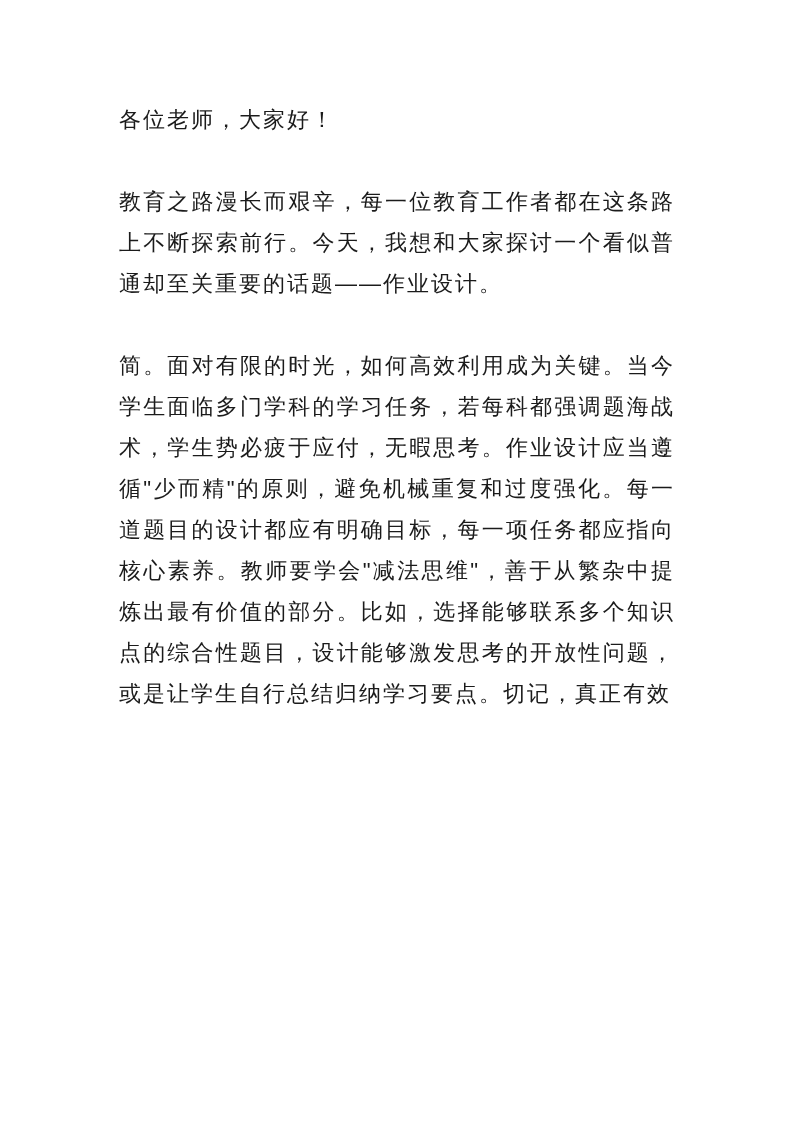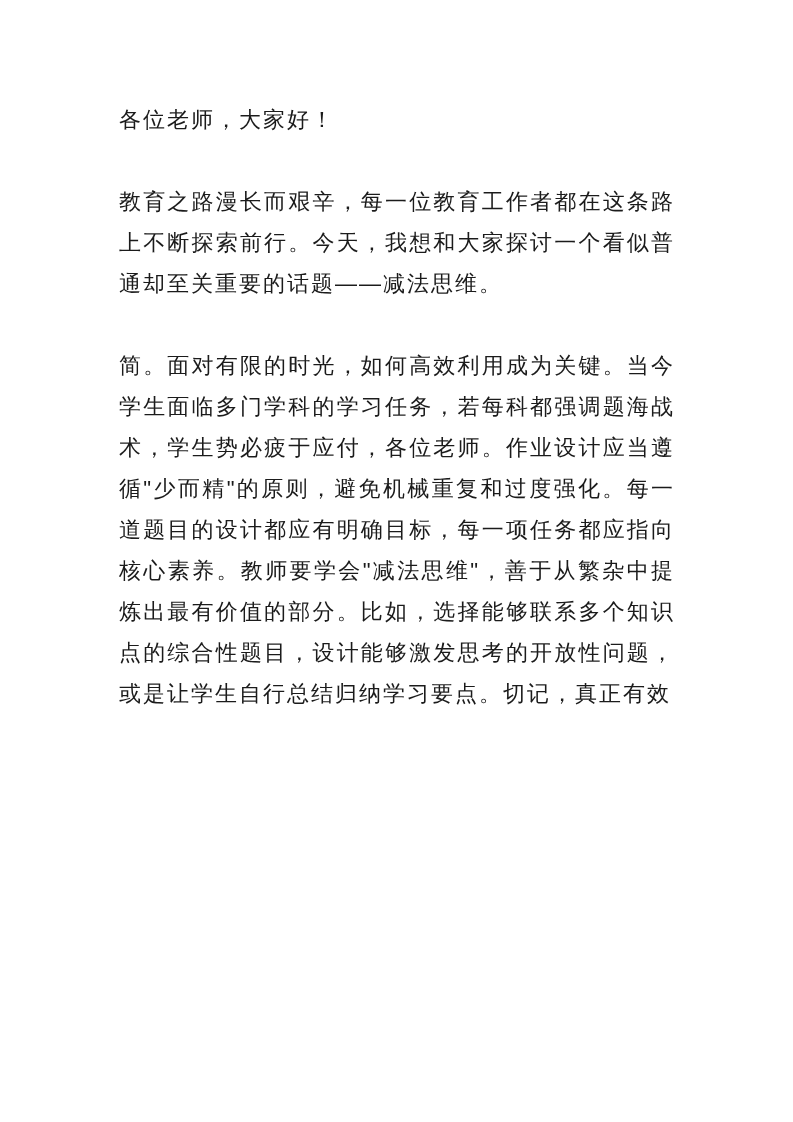--- a/index.html
+++ b/index.html
@@ -31,15 +31,15 @@
   }
   .para:last-child {
     margin-bottom: 0;
   }
 </style>
 </head>
 <body>
 
 <div class="page">
   <p class="para">各位老师，大家好！</p>
-  <p class="para">教育之路漫长而艰辛，每一位教育工作者都在这条路上不断探索前行。今天，我想和大家探讨一个看似普通却至关重要的话题——减法思维。</p>
-  <p class="para">简。面对有限的时光，如何高效利用成为关键。当今学生面临多门学科的学习任务，若每科都强调题海战术，学生势必疲于应付，各位老师。作业设计应当遵循"少而精"的原则，避免机械重复和过度强化。每一道题目的设计都应有明确目标，每一项任务都应指向核心素养。教师要学会"减法思维"，善于从繁杂中提炼出最有价值的部分。比如，选择能够联系多个知识点的综合性题目，设计能够激发思考的开放性问题，或是让学生自行总结归纳学习要点。切记，真正有效</p>
+  <p class="para">教育之路漫长而艰辛，每一位教育工作者都在这条路上不断探索前行。今天，我想和大家探讨一个看似普通却至关重要的话题——作业设计。</p>
+  <p class="para">简。面对有限的时光，如何高效利用成为关键。当今学生面临多门学科的学习任务，若每科都强调题海战术，学生势必疲于应付，无暇思考。作业设计应当遵循"少而精"的原则，避免机械重复和过度强化。每一道题目的设计都应有明确目标，每一项任务都应指向核心素养。教师要学会"减法思维"，善于从繁杂中提炼出最有价值的部分。比如，选择能够联系多个知识点的综合性题目，设计能够激发思考的开放性问题，或是让学生自行总结归纳学习要点。切记，真正有效</p>
 </div>
 
 </body></html>

